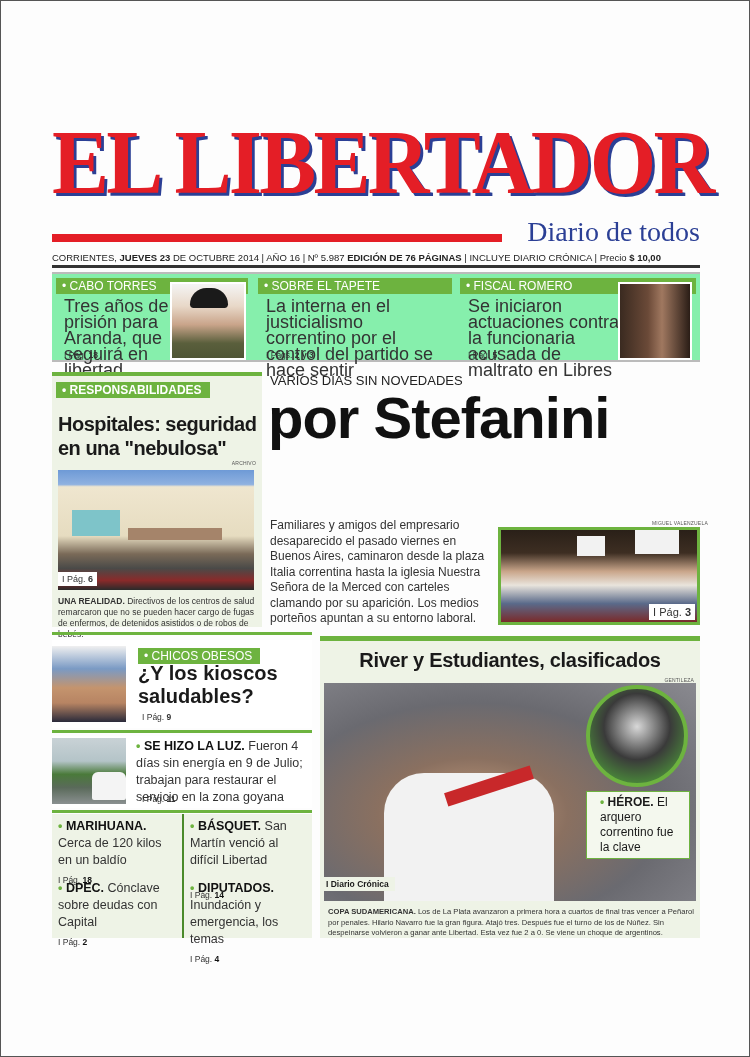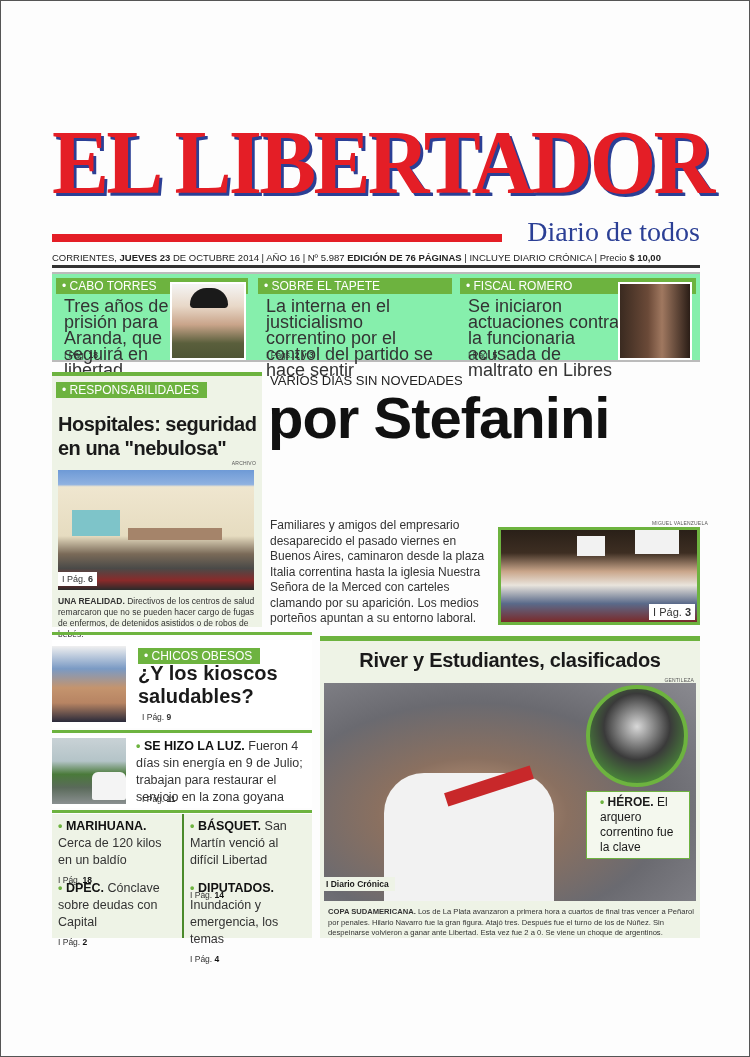--- a/index.html
+++ b/index.html
@@ -86,21 +86,21 @@
   </div>
   <div class="teaser" style="left:408px;width:236px;">
     <div class="kicker">• FISCAL ROMERO</div>
     <div class="teaser-text" style="width:155px;">Se iniciaron actuaciones contra la funcionaria acusada de maltrato en Libres</div>
     <div class="pag" style="position:absolute;left:8px;top:74px;"><span>I Pág.</span> <b>5</b></div>
   </div>
   <div class="photo" style="left:566px;top:8px;width:74px;height:78px;background:linear-gradient(90deg,#3a2a20 0%,#6b4a38 40%,#a07860 60%,#2a1d16 100%);border:2px solid #fff;"></div>
 </div>
 
 <div class="lead-left">
-  <div style="padding:4px 0 10px 4px;"><span class="kicker">• RESPONSABILIDADES</span></div>
+  <div style="padding:4px 0 10px 4px;font-weight:bold;"><span class="kicker">• RESPONSABILIDADES</span></div>
   <div class="headline-l">Hospitales: seguridad en una "nebulosa"</div>
   <div class="credit" style="right:6px;top:84px;">ARCHIVO</div>
   <div class="photo" style="left:6px;top:94px;width:196px;height:120px;background:linear-gradient(180deg,#6e9ad6 0%,#8fb1e0 12%,#efe6cf 14%,#e6dcc0 55%,#7a6a58 70%,#4a4a48 82%,#8a2a2a 92%,#2a2a2a 100%);">
     <div style="position:absolute;left:14px;top:40px;width:48px;height:26px;background:#7ec4c9;"></div>
     <div style="position:absolute;left:70px;top:58px;width:94px;height:12px;background:#a5846a;"></div>
     <div class="pag" style="position:absolute;left:0;bottom:4px;background:#fff;padding:2px 4px;font-size:9px;"><span>I Pág.</span> <b>6</b></div>
   </div>
   <div class="caption" style="position:absolute;left:6px;top:220px;width:198px;">
     <b>UNA REALIDAD.</b> <span>Directivos de los centros de salud remarcaron que no se pueden hacer cargo de fugas de enfermos, de detenidos asistidos o de robos de bebés.</span>
   </div>

